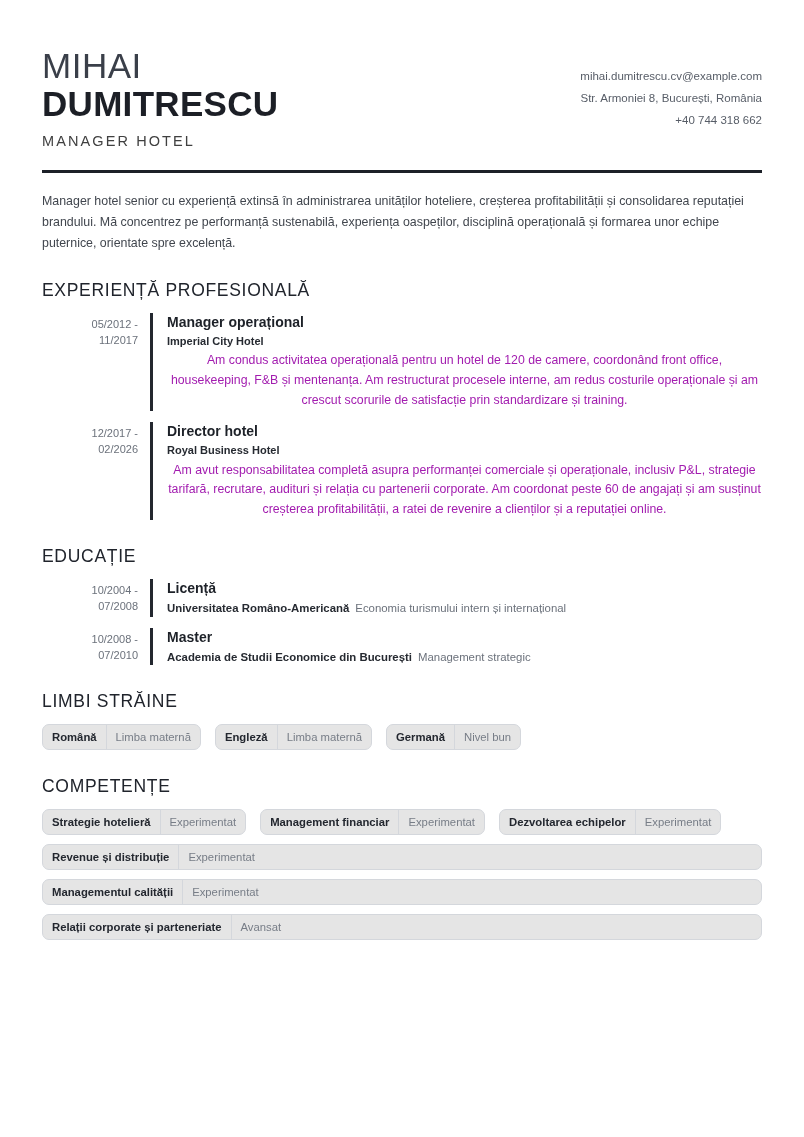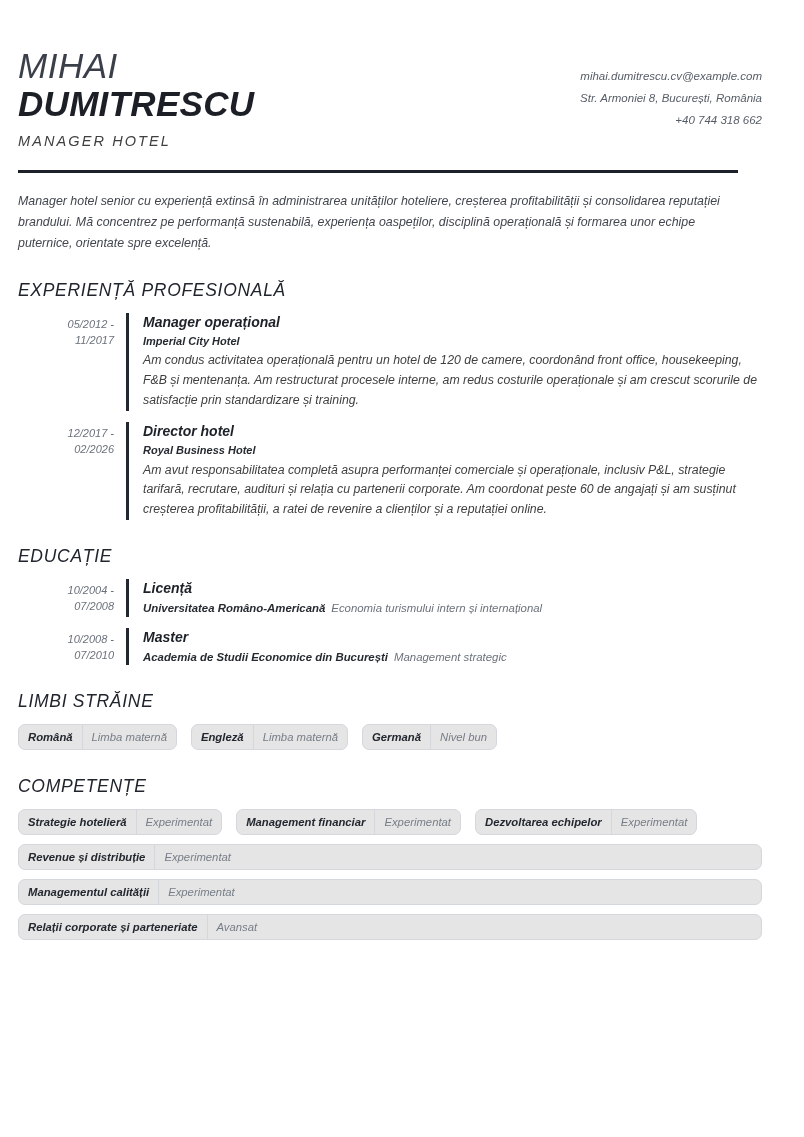--- a/index.html
+++ b/index.html
@@ -11,23 +11,22 @@
     width: 804px;
     height: 1137px;
     font-family: "Liberation Sans", sans-serif;
     color: #2b2f38;
     overflow: hidden;
   }
   .page {
     width: 804px;
     height: 958px;
     box-sizing: border-box;
-    padding: 46px 42px 0 18px;
+    padding: 46px 42px 0 42px;
     position: relative;
-    font-style: italic;
   }
 
   
   .header {
     display: flex;
     justify-content: space-between;
     align-items: flex-start;
   }
   .identity { padding-top: 2px; }
   .name-first {
@@ -125,22 +124,23 @@
     font-size: 11px;
     font-weight: 700;
     color: #262a31;
     margin-top: 3px;
     line-height: 1.3;
   }
   .entry-desc {
     margin-top: 3px;
     font-size: 12.3px;
     line-height: 1.62;
-    color: #404040;
+    color: #a21caf;
     max-width: 618px;
+    text-align: center;
   }
 
   
   .edu-line {
     margin-top: 4px;
     font-size: 11.4px;
     line-height: 1.35;
   }
   .edu-org {
     font-weight: 700;

